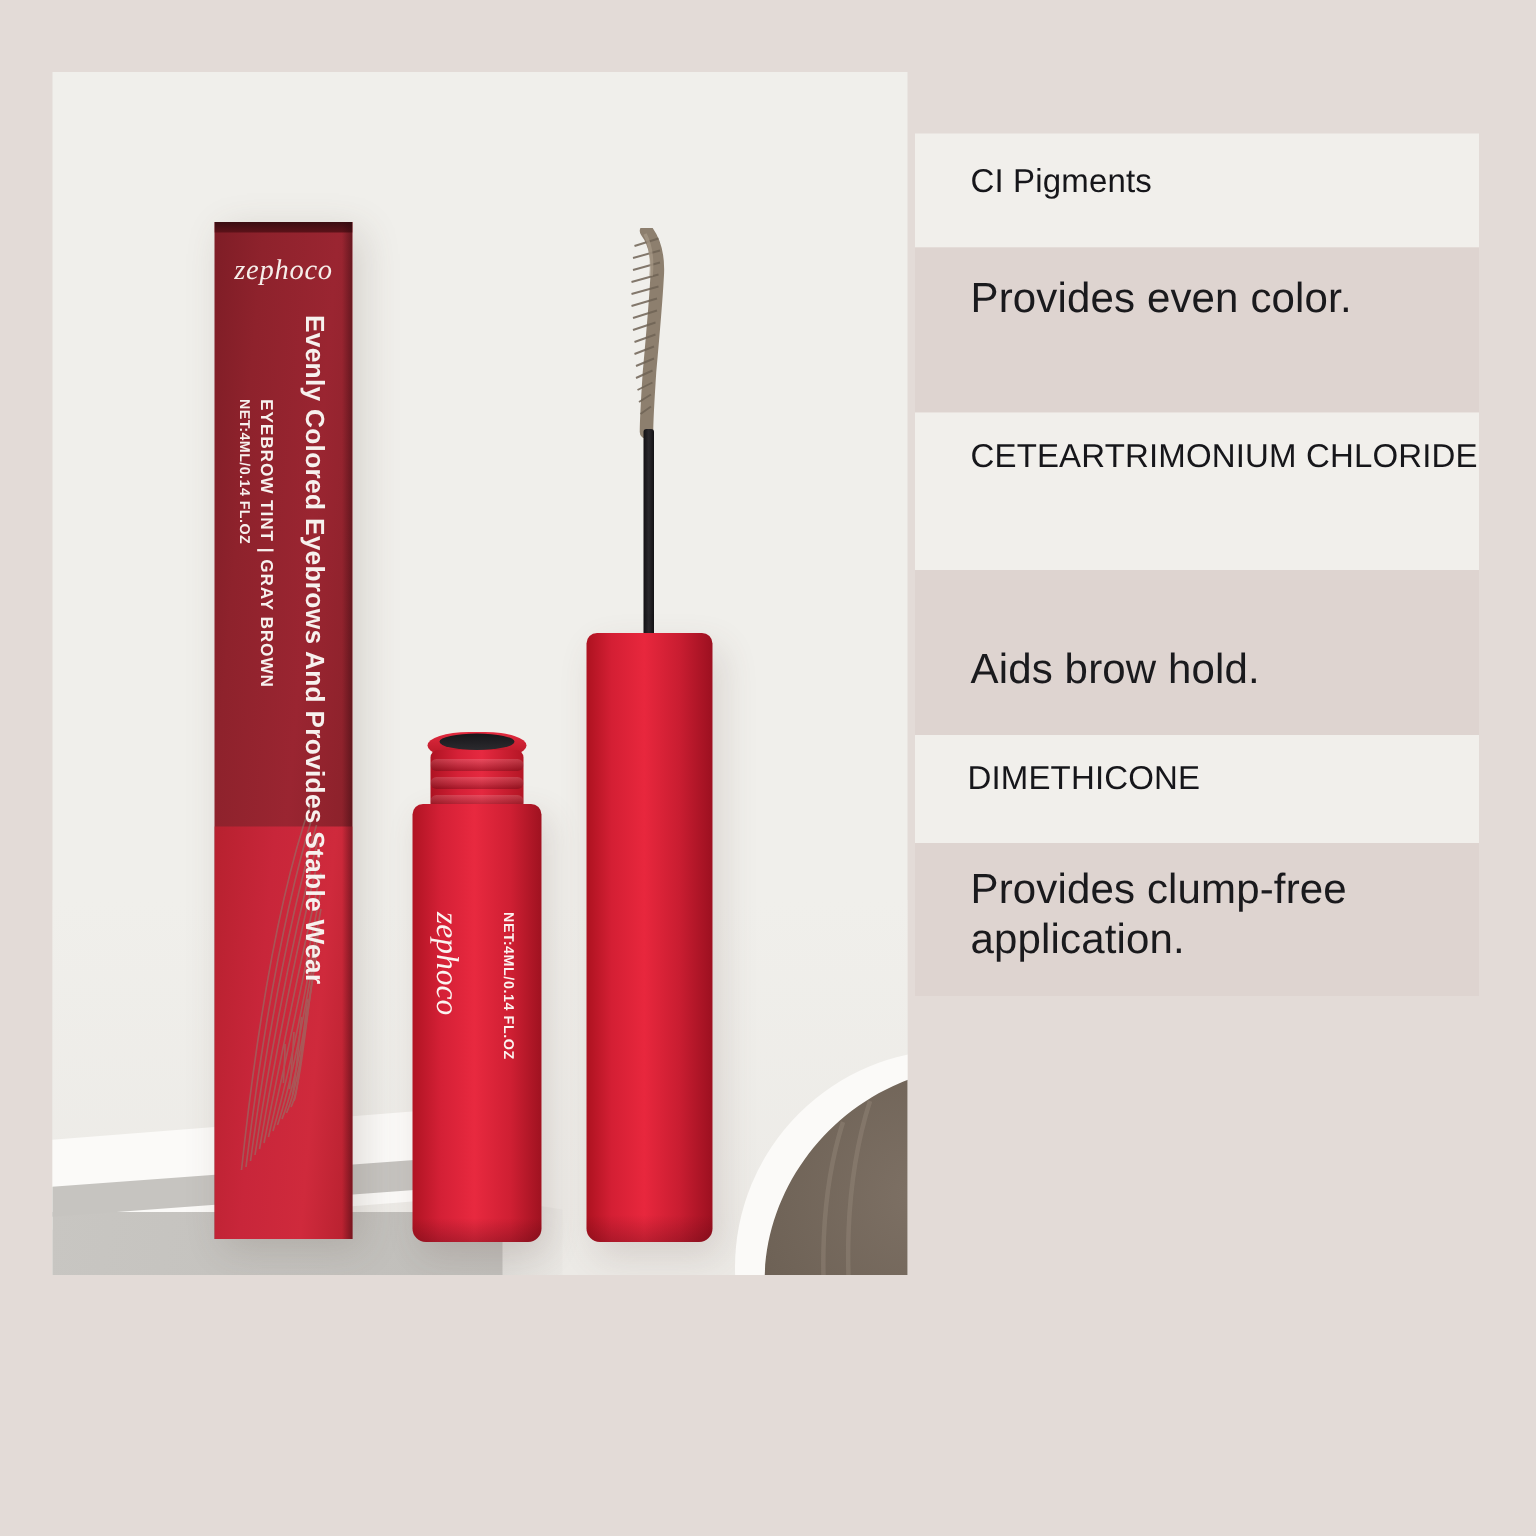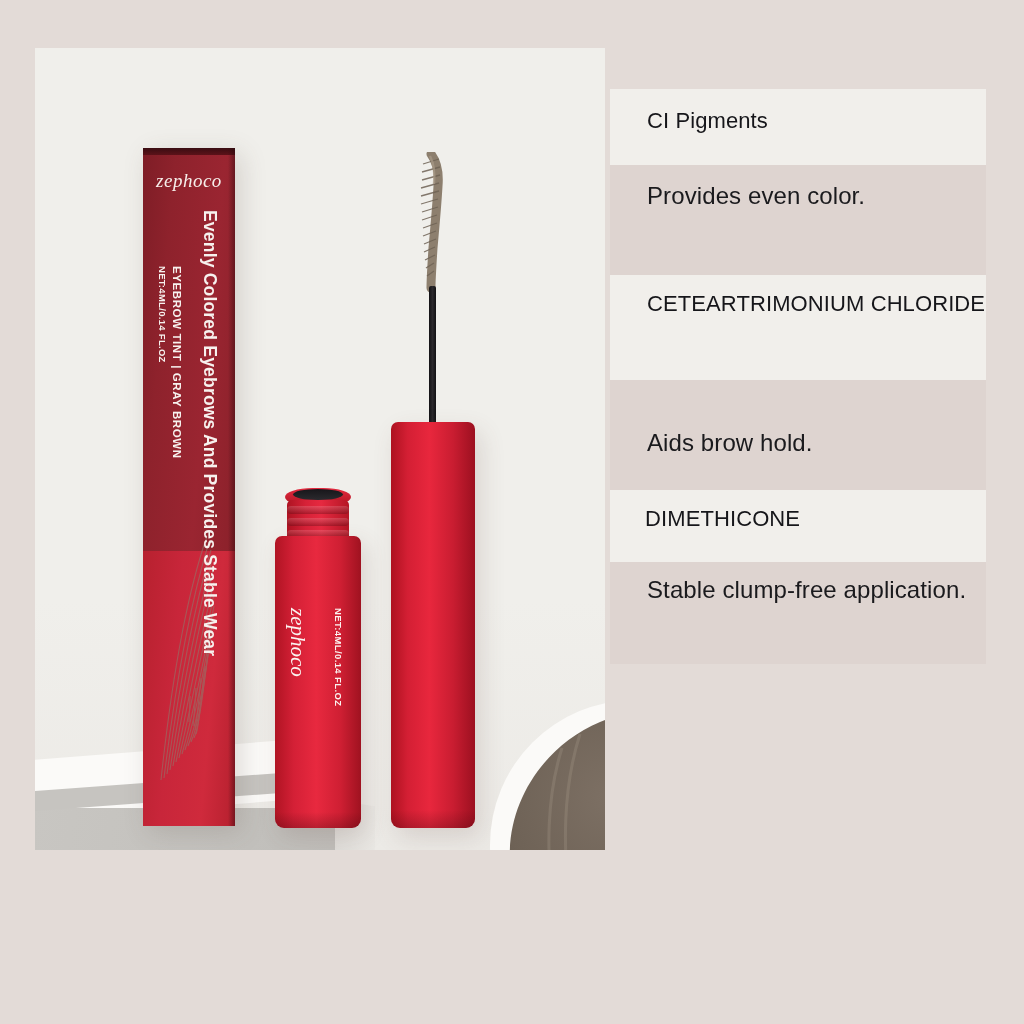--- a/index.html
+++ b/index.html
@@ -161,21 +161,21 @@
   .band{
     position:absolute;left:610px;width:376px;
   }
   .band-white{background:#f1efeb;}
   .band-beige{background:#ded4d0;}
   .band h2{
     margin:0;color:#16161a;font-size:22px;font-weight:400;
     line-height:1.12;letter-spacing:.1px;
   }
   .band p{
-    margin:0;color:#1a1a1d;font-size:24px;font-weight:400;
+    margin:0;color:#1a1a1d;font-size:28px;font-weight:400;
     line-height:1.18;letter-spacing:.1px;
   }
   .b1{top:89px;height:76px;}
   .b1 h2{padding:20px 0 0 37px;}
   .b2{top:165px;height:110px;}
   .b2 p{padding:17px 0 0 37px;}
   .b3{top:275px;height:105px;}
   .b3 h2{padding:17px 0 0 37px;}
   .b4{top:380px;height:110px;}
   .b4 p{padding:17px 0 0 37px;margin-top:32px;}
@@ -305,16 +305,16 @@
     <h2>CETEARTRIMONIUM CHLORIDE</h2>
   </div>
   <div class="band band-beige b4">
     <p>Aids brow hold.</p>
   </div>
 
   <div class="band band-white b5">
     <h2>DIMETHICONE</h2>
   </div>
   <div class="band band-beige b6">
-    <p>Stable clump-free application.</p>
+    <p>Provides clump-free application.</p>
   </div>
 
 </div>
 
 </body></html>

